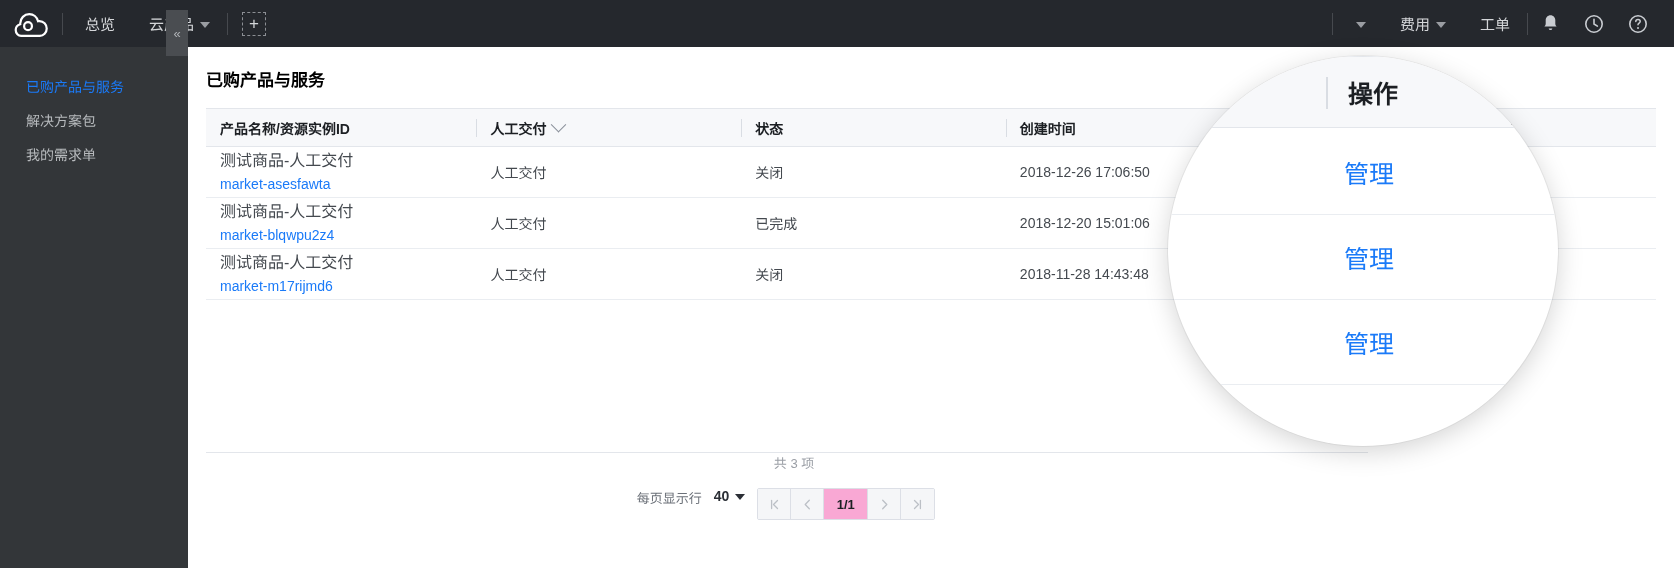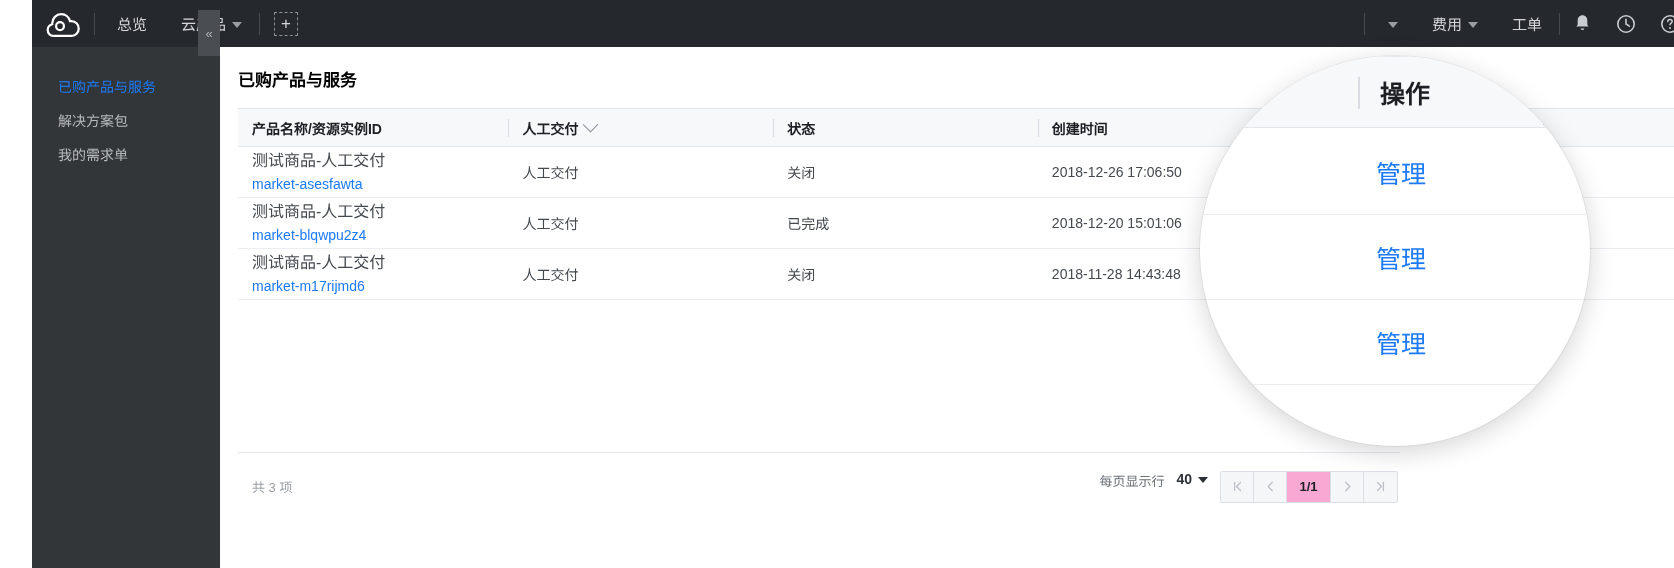--- a/index.html
+++ b/index.html
@@ -4,21 +4,21 @@
 <title>云市场 - 已购产品与服务</title>
 <style>
   * { box-sizing: border-box; margin: 0; padding: 0; }
   html, body {
     width: 1674px; height: 568px;
     overflow: hidden;
     background: #ffffff;
     font-family: "Liberation Sans", "DejaVu Sans", sans-serif;
     -webkit-font-smoothing: antialiased;
   }
-  .app { position: relative; width: 1386px; height: 568px; margin-left: 32px; }
+  .app { position: relative; width: 1386px; height: 568px; }
 
   
   .topnav {
     position: absolute; left: 0; top: 0;
     width: 1674px; height: 47px;
     background: #25282d;
     display: flex; align-items: center;
     color: #d4d6d9;
     font-size: 15px;
   }
@@ -140,20 +140,21 @@
   .c1 { width: 233px; } .c2 { width: 228px; } .c3 { width: 228px; }
   .c4 { width: 200px; } .c5 { width: 200px; } .c6 { width: 160px; }
 
   
   .table-footer {
     position: absolute; left: 206px; right: 18px; top: 452px;
     border-top: 1px solid #e3e6eb;
     height: 68px;
     display: flex; align-items: center;
     justify-content: space-between;
+    flex-direction: column;
   }
   .total-txt { font-size: 13px; color: #9a9ea5; padding-left: 14px; }
   .pager { display: flex; align-items: flex-start; gap: 12px; padding-right: 2px; }
   .pg-label { font-size: 13px; color: #6b7078; }
   .pg-size {
     display: flex; align-items: center; gap: 6px;
     font-size: 14px; font-weight: bold; color: #2b2f36; cursor: pointer;
   }
   .pg-size .caret-down { border-top-color: #2b2f36; }
   .pg-btns { display: flex; border: 1px solid #dcdfe6; border-radius: 2px; overflow: hidden; }

